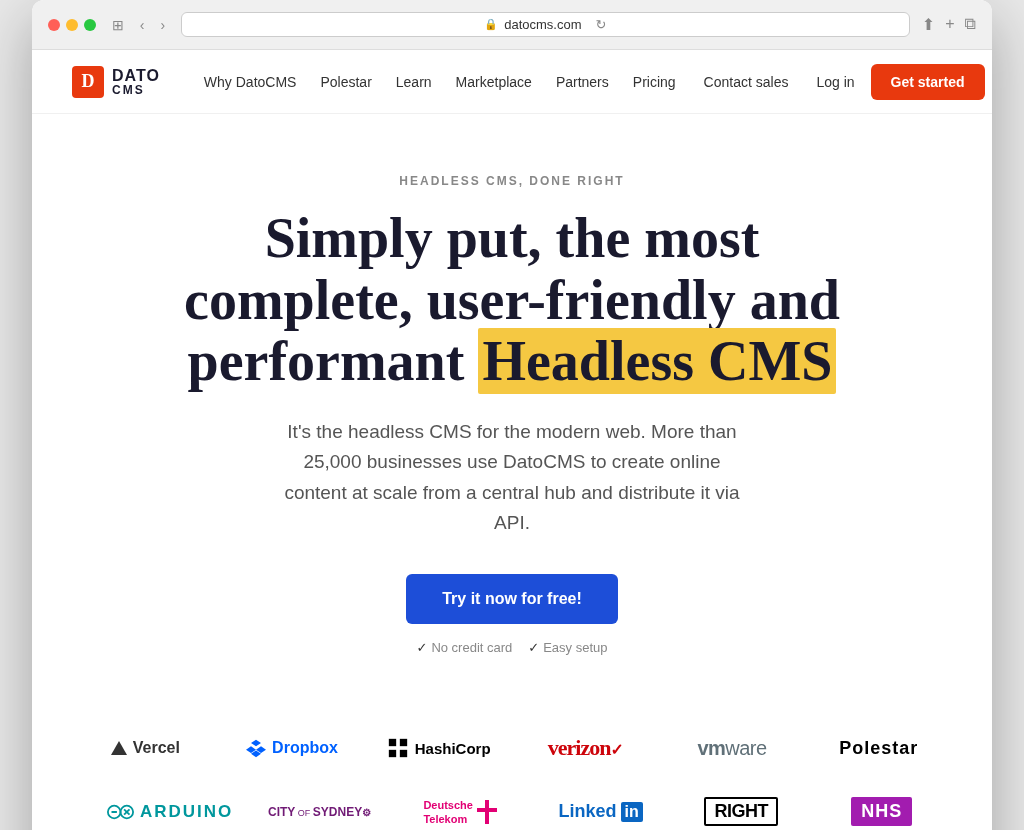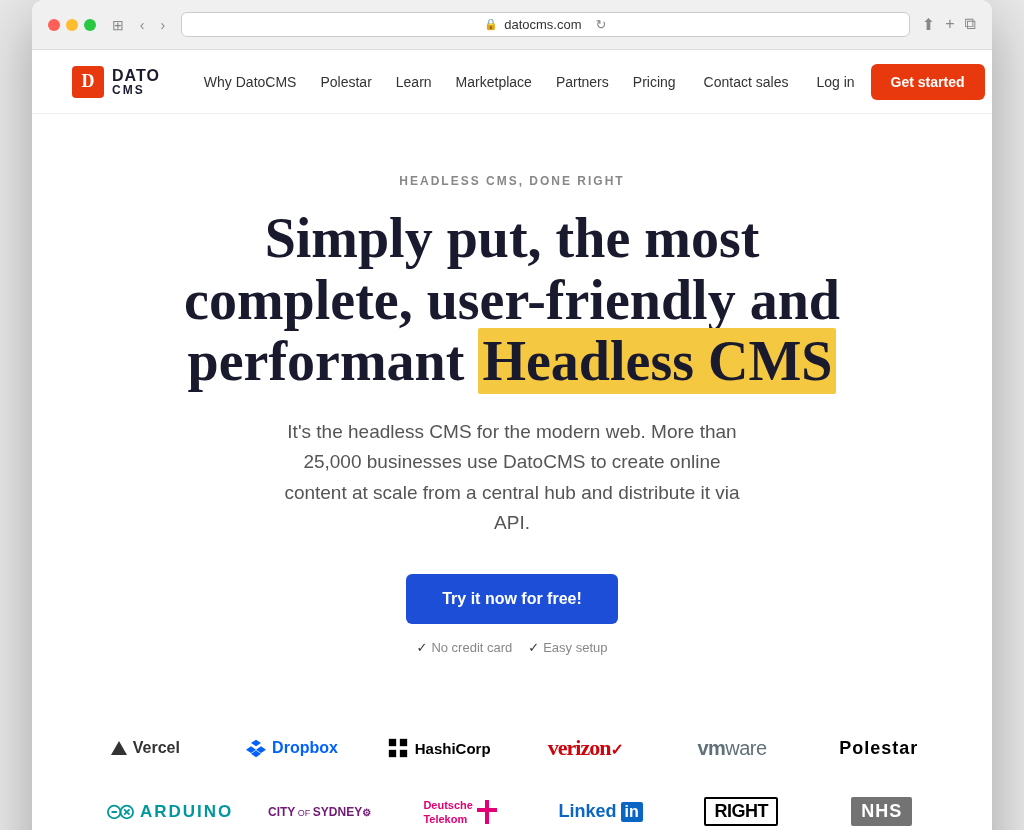--- a/index.html
+++ b/index.html
@@ -432,19 +432,19 @@
         <div class="logo-item">
           <span style="font-size:18px;font-weight:700;color:#0a66c2;display:flex;align-items:center;gap:4px;">
             Linked
             <span style="background:#0a66c2;color:white;padding:1px 4px;border-radius:2px;font-size:16px;font-weight:800;">in</span>
           </span>
         </div>
         <div class="logo-item">
           <span style="font-size:18px;font-weight:800;color:#000;letter-spacing:-0.5px;border:2px solid #000;padding:2px 8px;border-radius:2px;">RIGHT</span>
         </div>
         <div class="logo-item">
-          <span style="background:#737373;color:white;padding:4px 10px;border-radius:2px;font-size:18px;font-weight:800;letter-spacing:1px;">NHS</span>
+          <span style="background:#a21caf;color:white;padding:4px 10px;border-radius:2px;font-size:18px;font-weight:800;letter-spacing:1px;">NHS</span>
         </div>
       </div>
     </div>
 
   </div>
 </div>
 
 </body></html>

